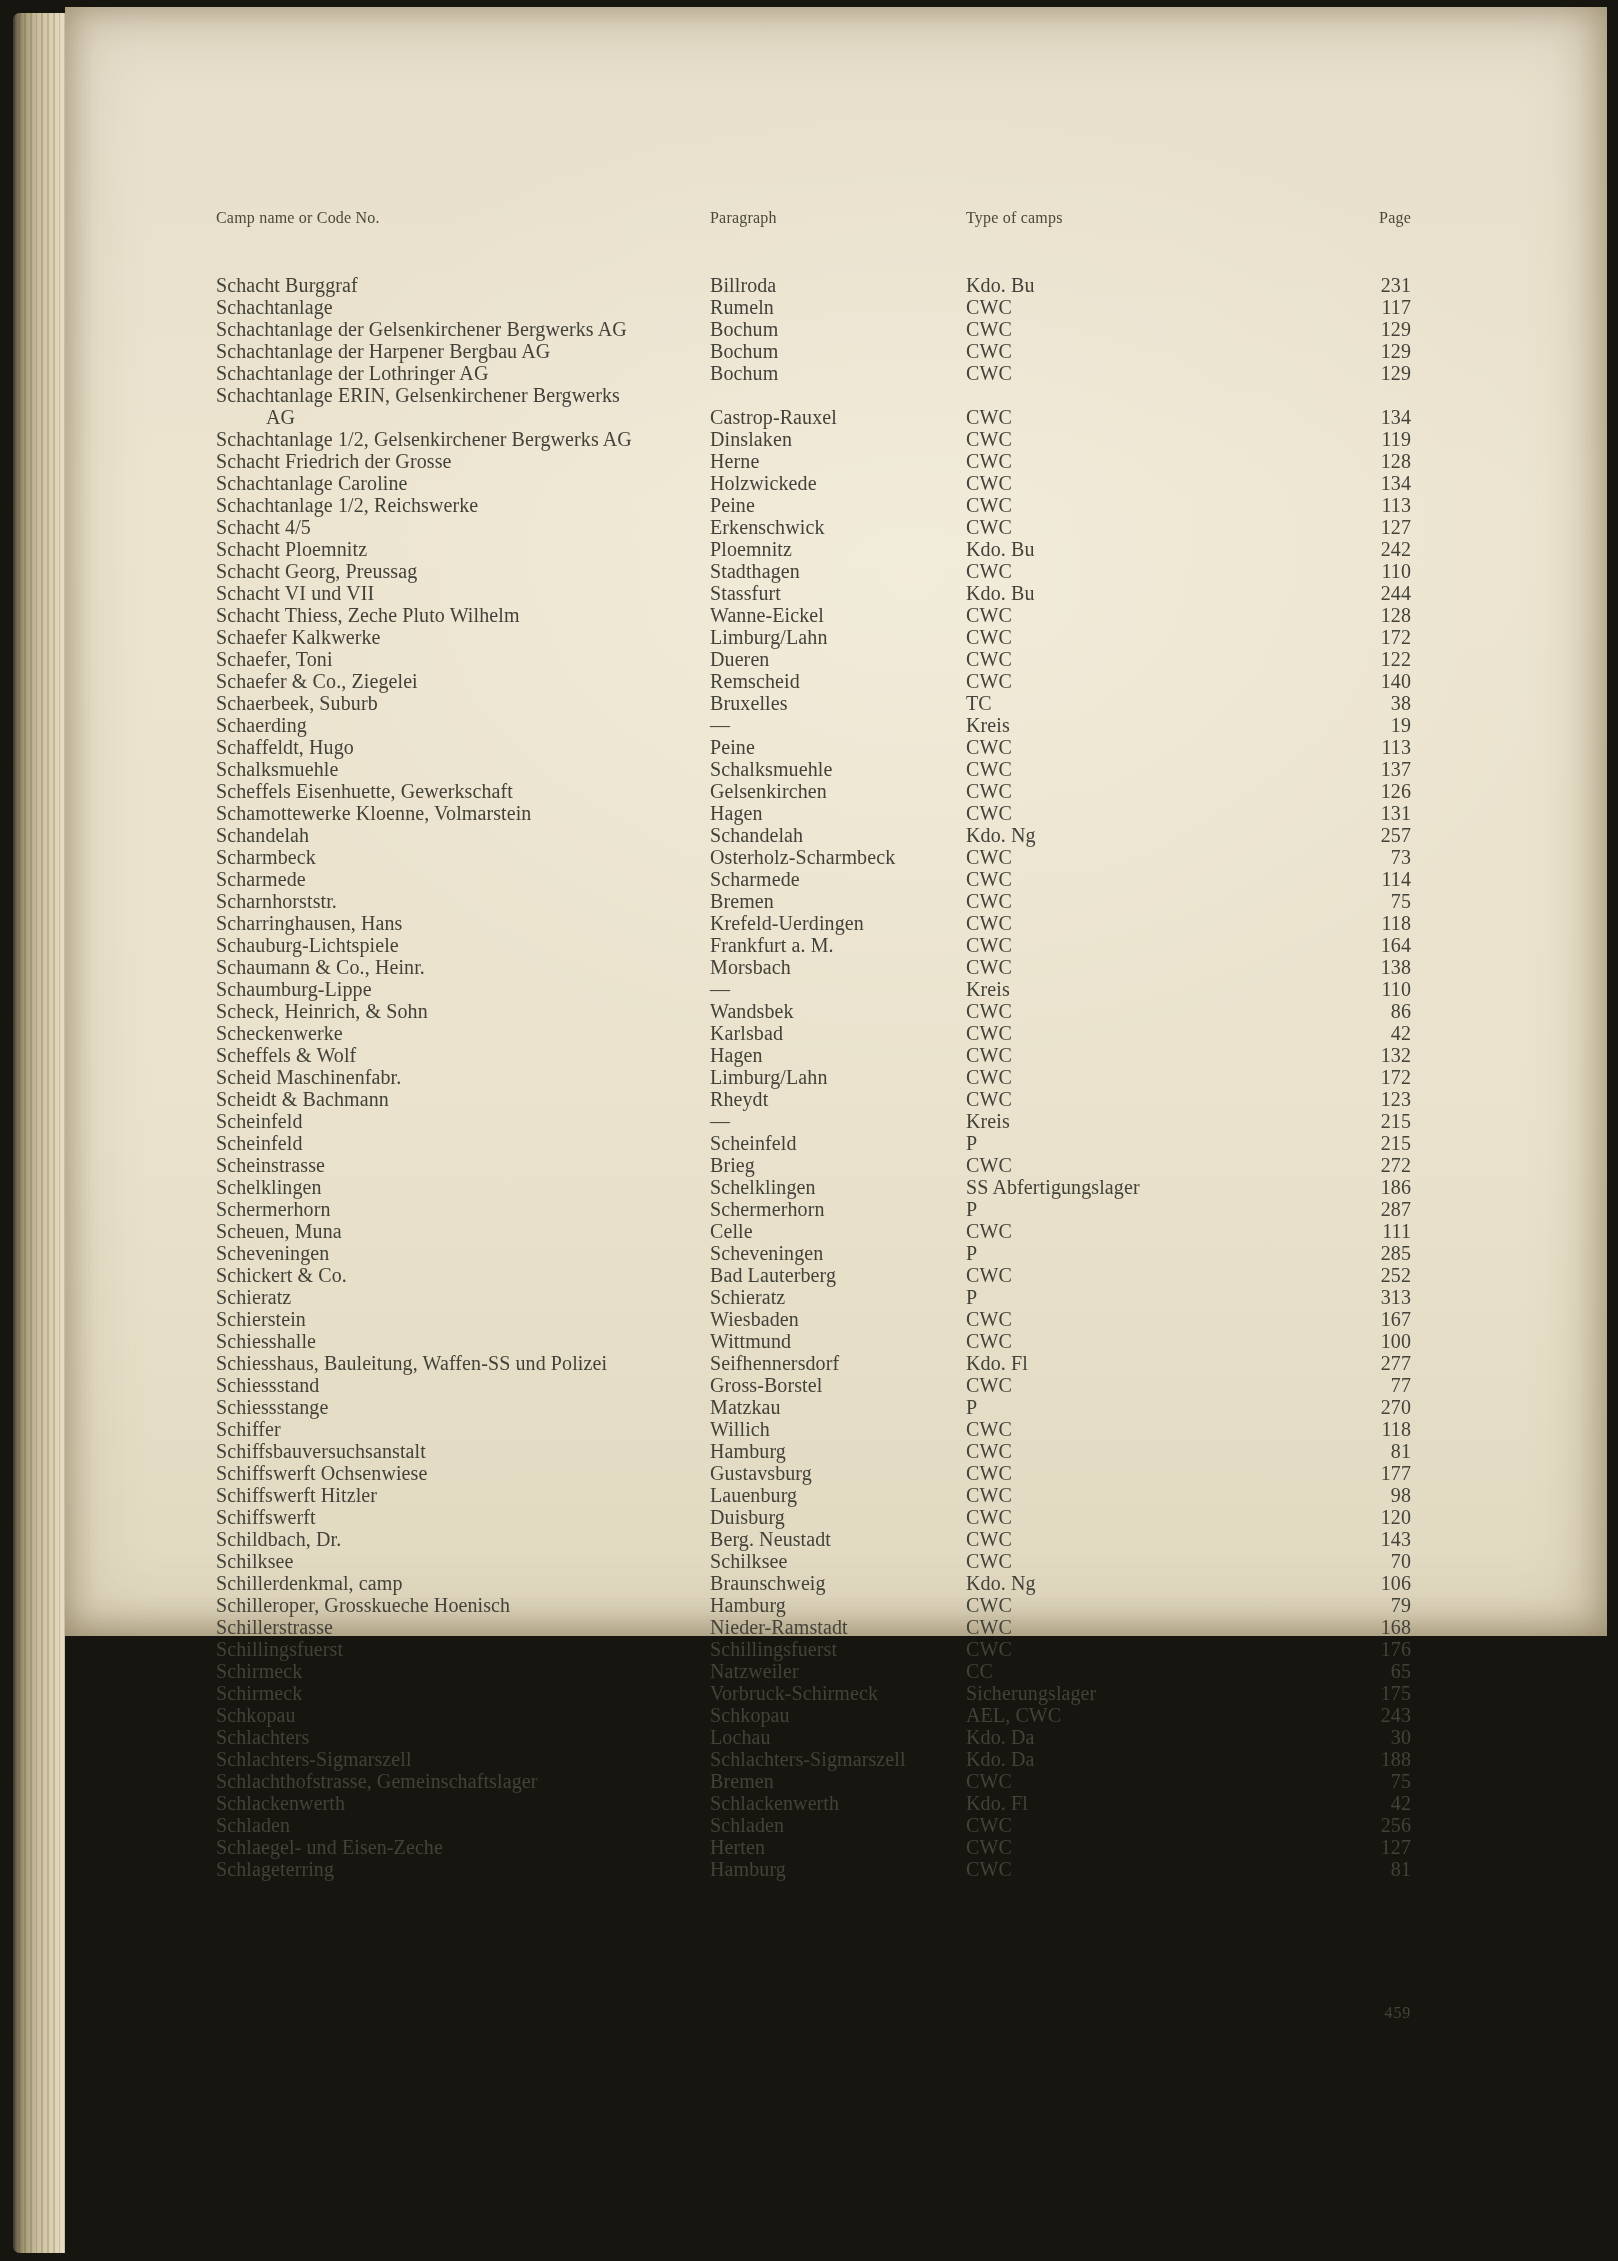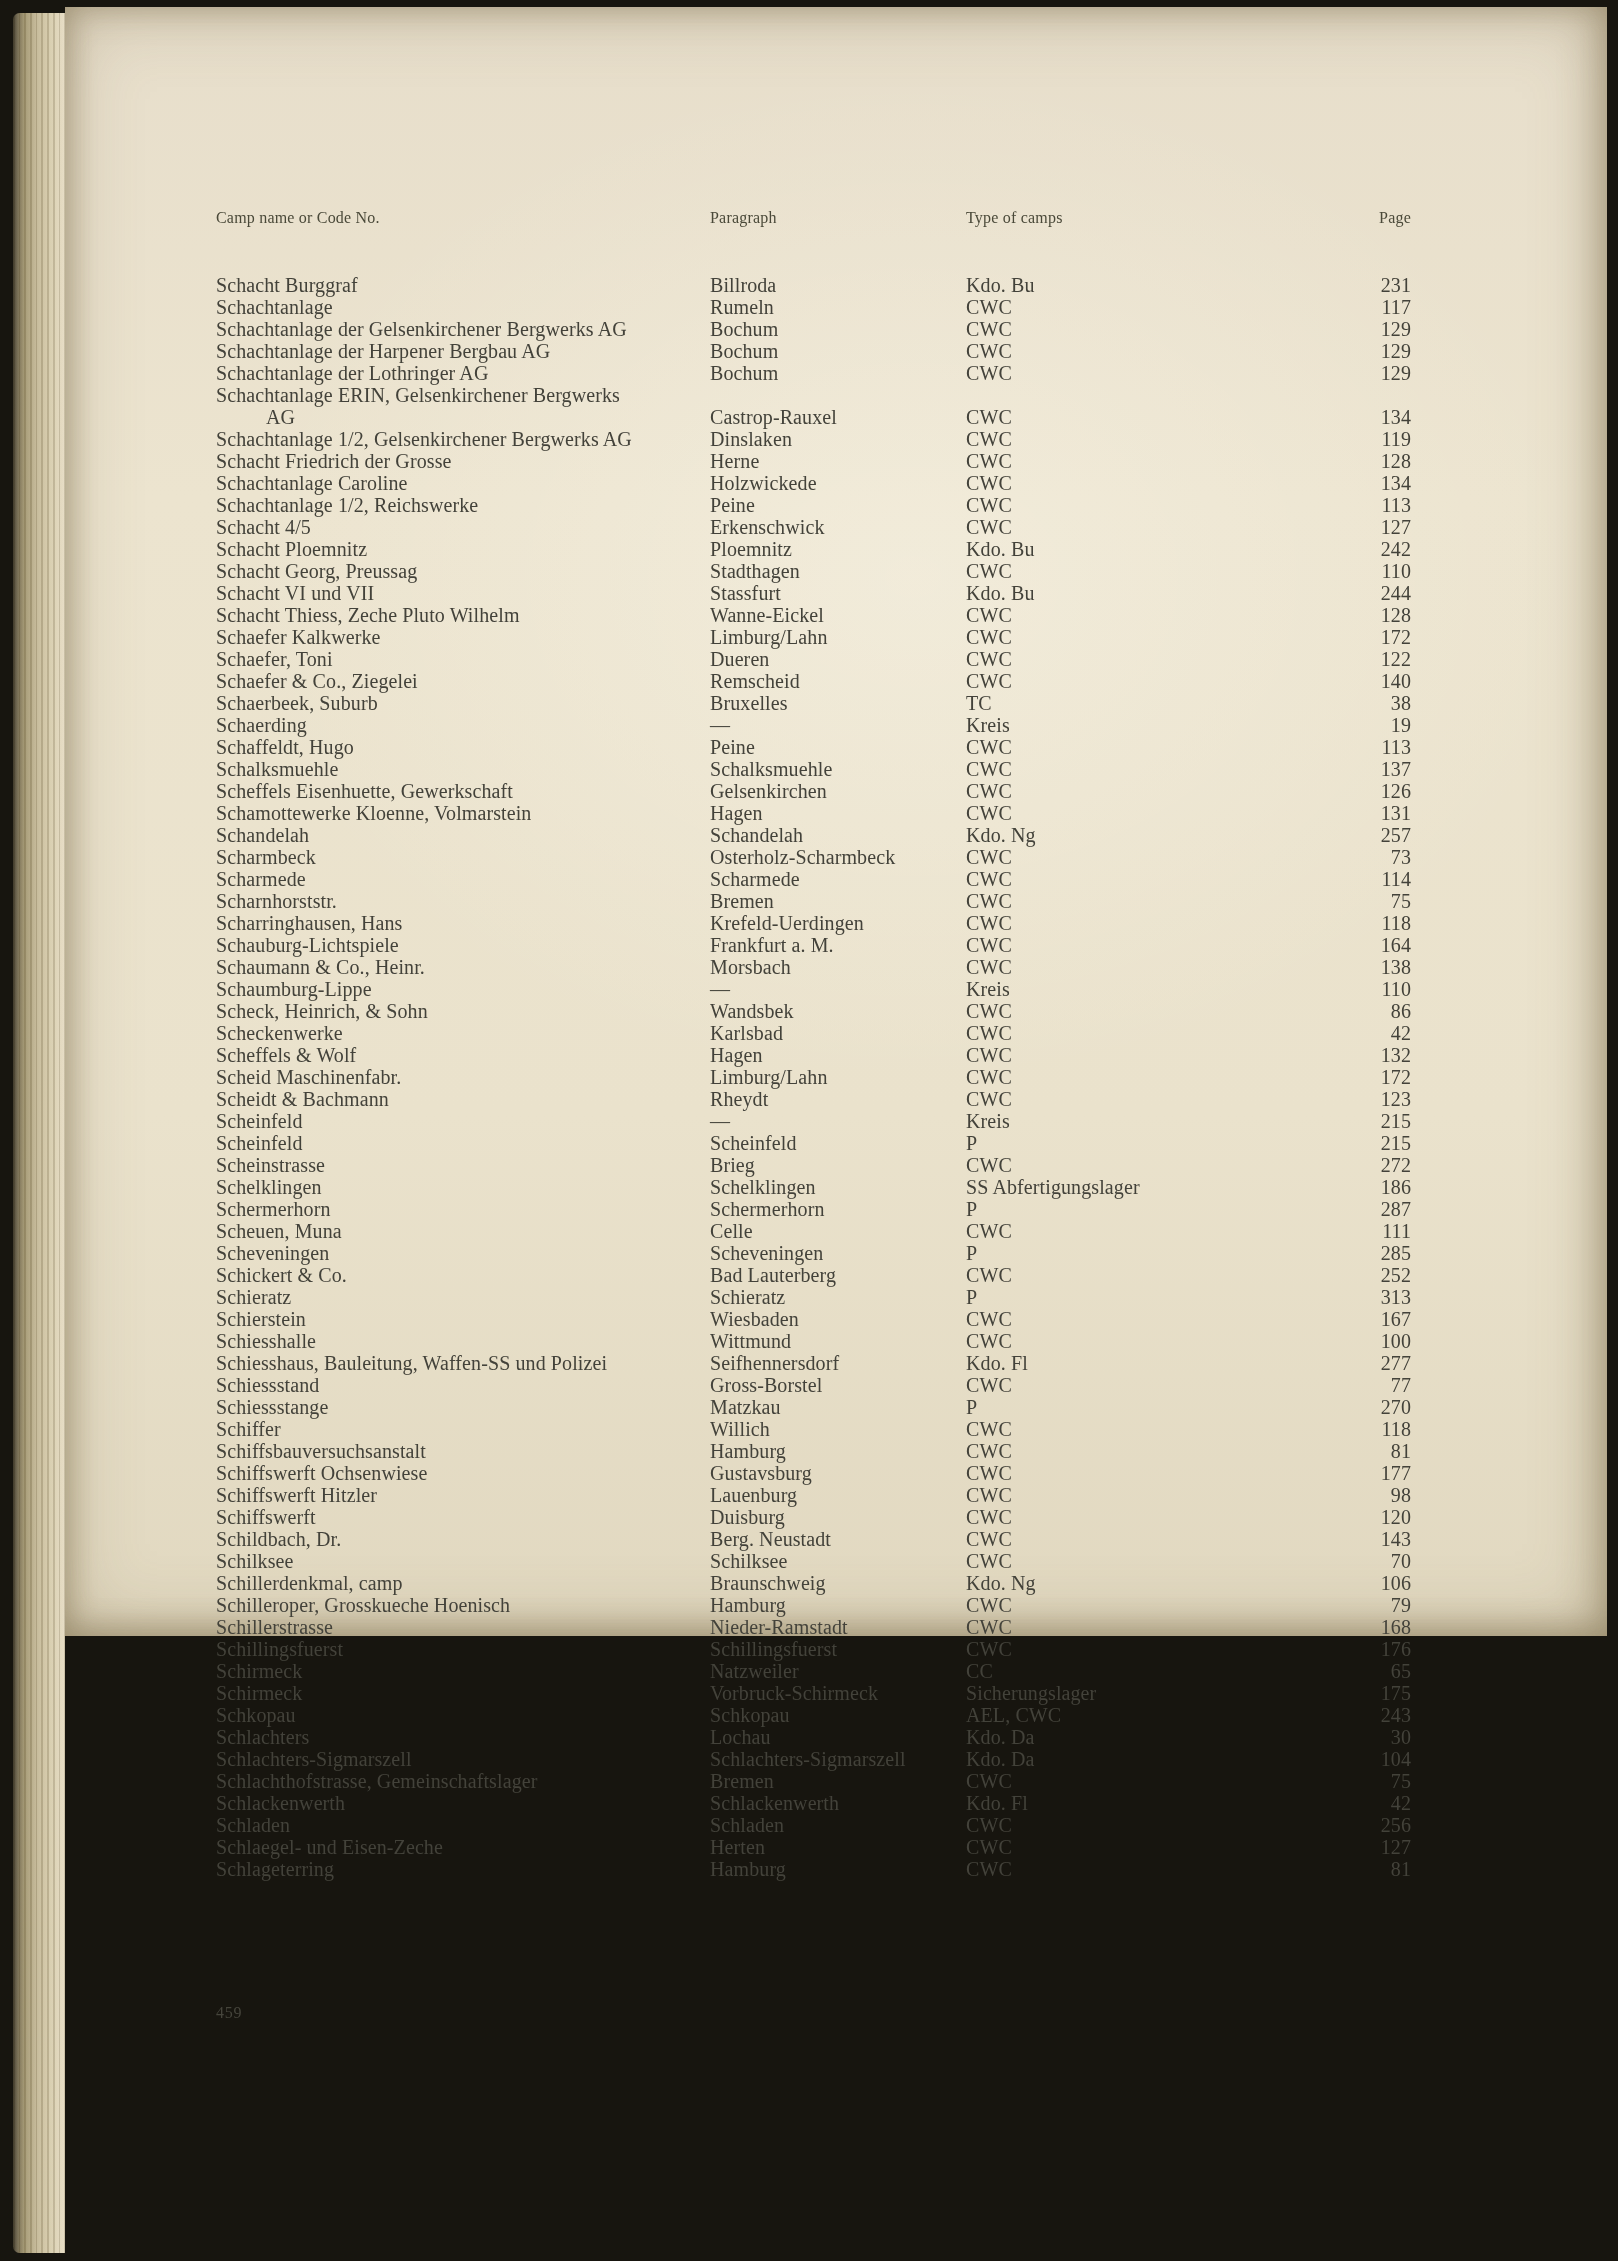--- a/index.html
+++ b/index.html
@@ -46,21 +46,21 @@
   }
   .row { display:flex; height:22px; line-height:22px; white-space:nowrap; }
   .cell { overflow:visible; }
   .c-name      { width:494px; }
   .c-paragraph { width:256px; }
   .c-type      { width:364px; }
   .c-page      { width:81px; text-align:right; }
   .row.indent .c-name { padding-left:50px; }
   .folio {
     position:absolute; top:1997px; left:151px; width:1195px;
-    text-align:left; font-size:16px; color:#45443b; letter-spacing:0.8px;
+    text-align:right; font-size:16px; color:#45443b; letter-spacing:0.8px;
   }
 </style>
 </head>
 <body>
 
 <div class="page-edges"></div>
 
 <div class="book-page">
   <div class="content">
 
@@ -471,21 +471,21 @@
         <div class="row">
           <span class="cell c-name">Schlachters</span>
           <span class="cell c-paragraph">Lochau</span>
           <span class="cell c-type">Kdo. Da</span>
           <span class="cell c-page">30</span>
         </div>
         <div class="row">
           <span class="cell c-name">Schlachters-Sigmarszell</span>
           <span class="cell c-paragraph">Schlachters-Sigmarszell</span>
           <span class="cell c-type">Kdo. Da</span>
-          <span class="cell c-page">104</span>
+          <span class="cell c-page">188</span>
         </div>
         <div class="row">
           <span class="cell c-name">Schlachthofstrasse, Gemeinschaftslager</span>
           <span class="cell c-paragraph">Bremen</span>
           <span class="cell c-type">CWC</span>
           <span class="cell c-page">75</span>
         </div>
         <div class="row">
           <span class="cell c-name">Schlackenwerth</span>
           <span class="cell c-paragraph">Schlackenwerth</span>

